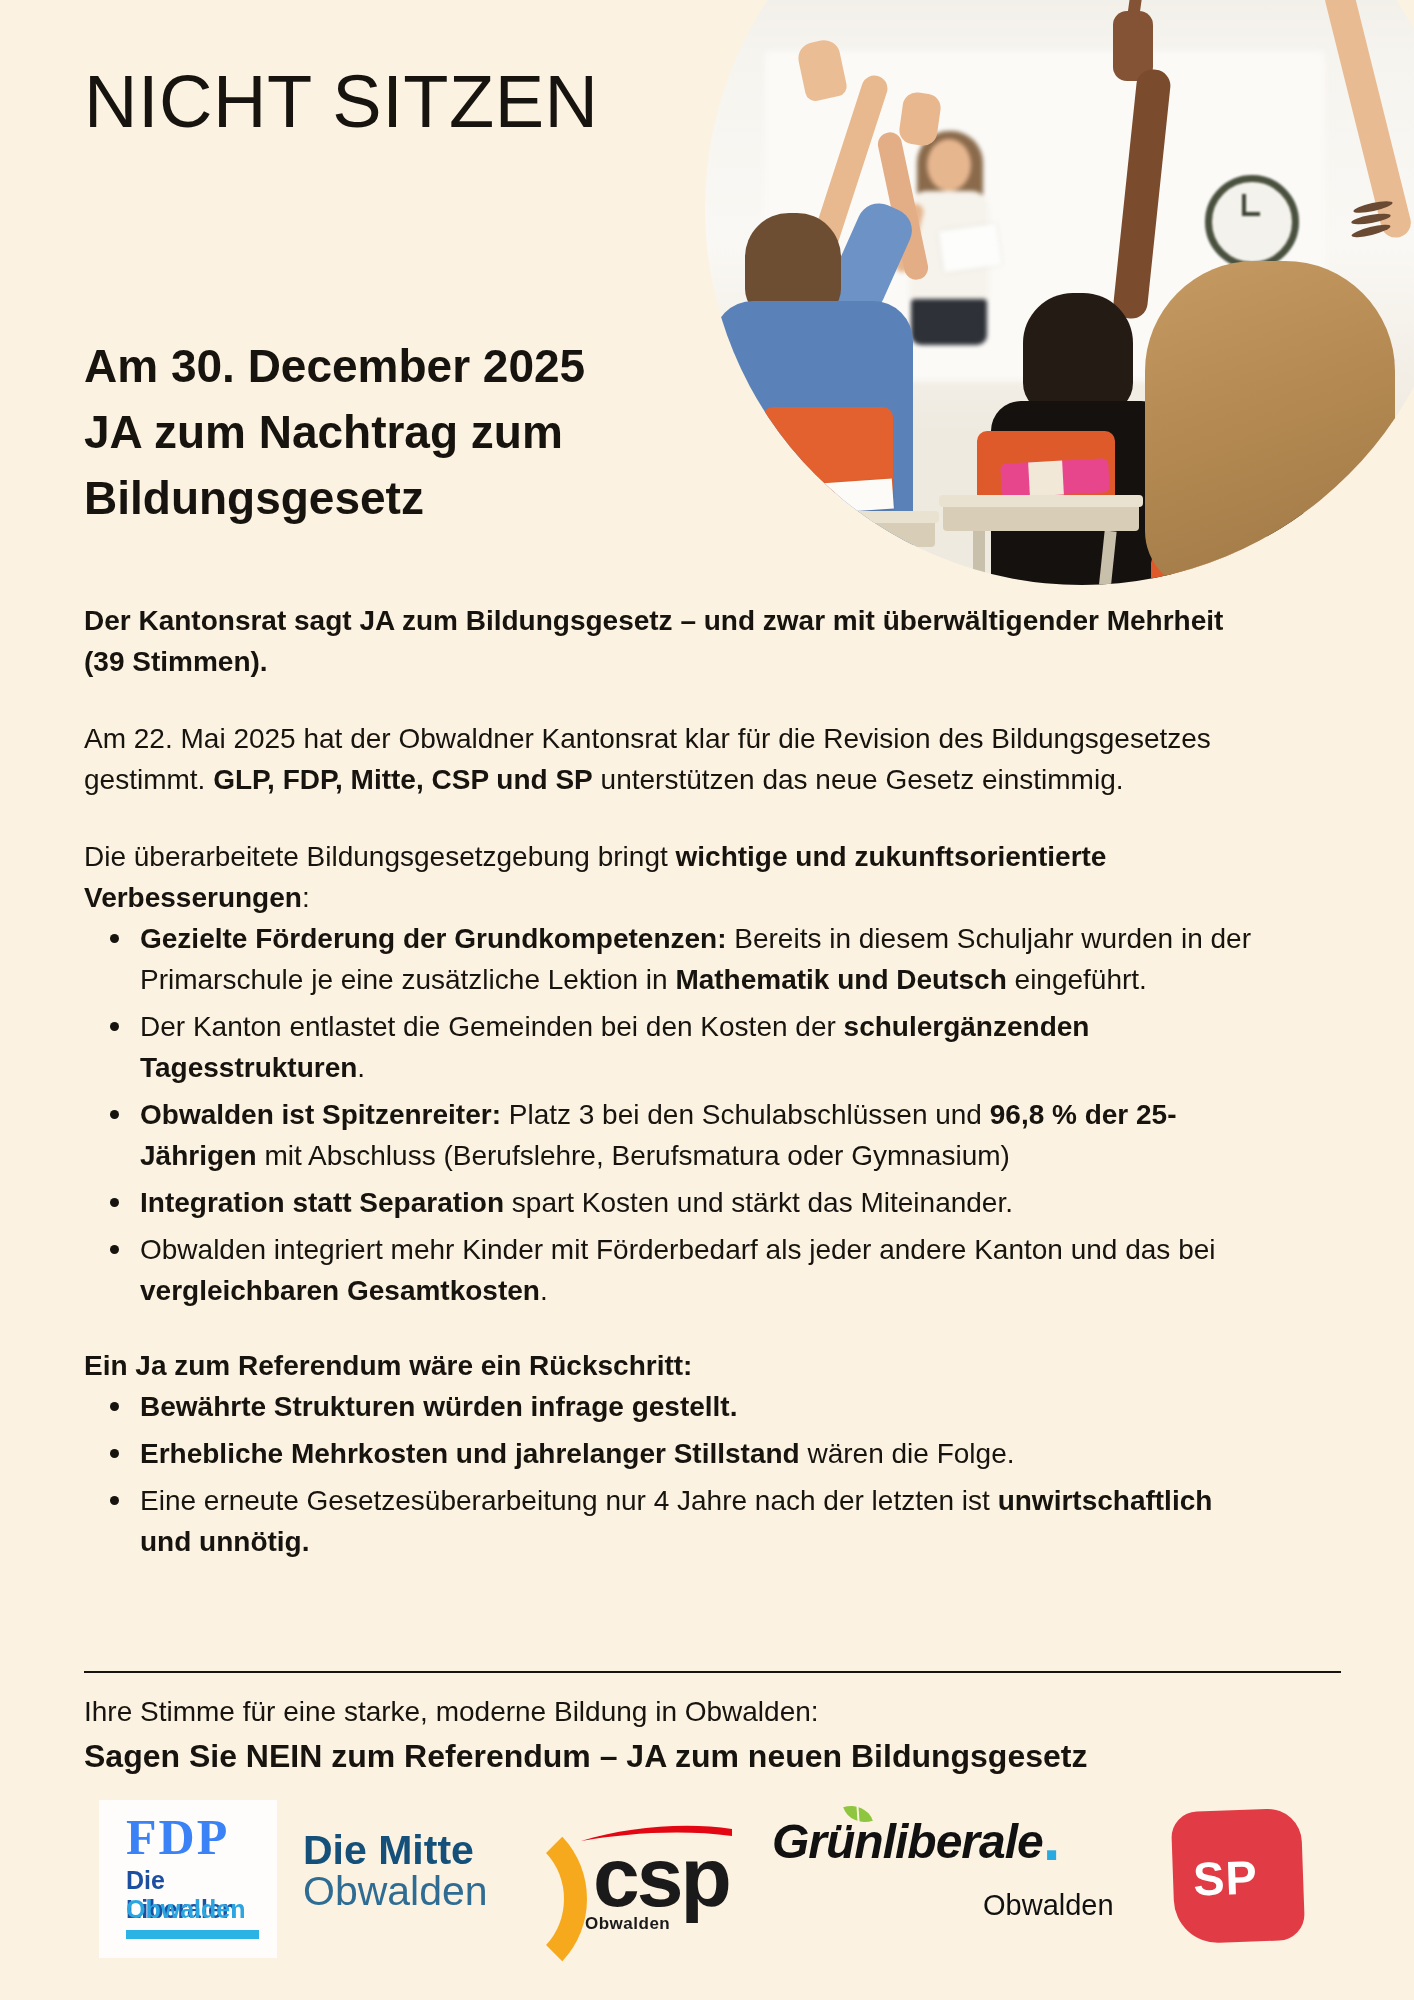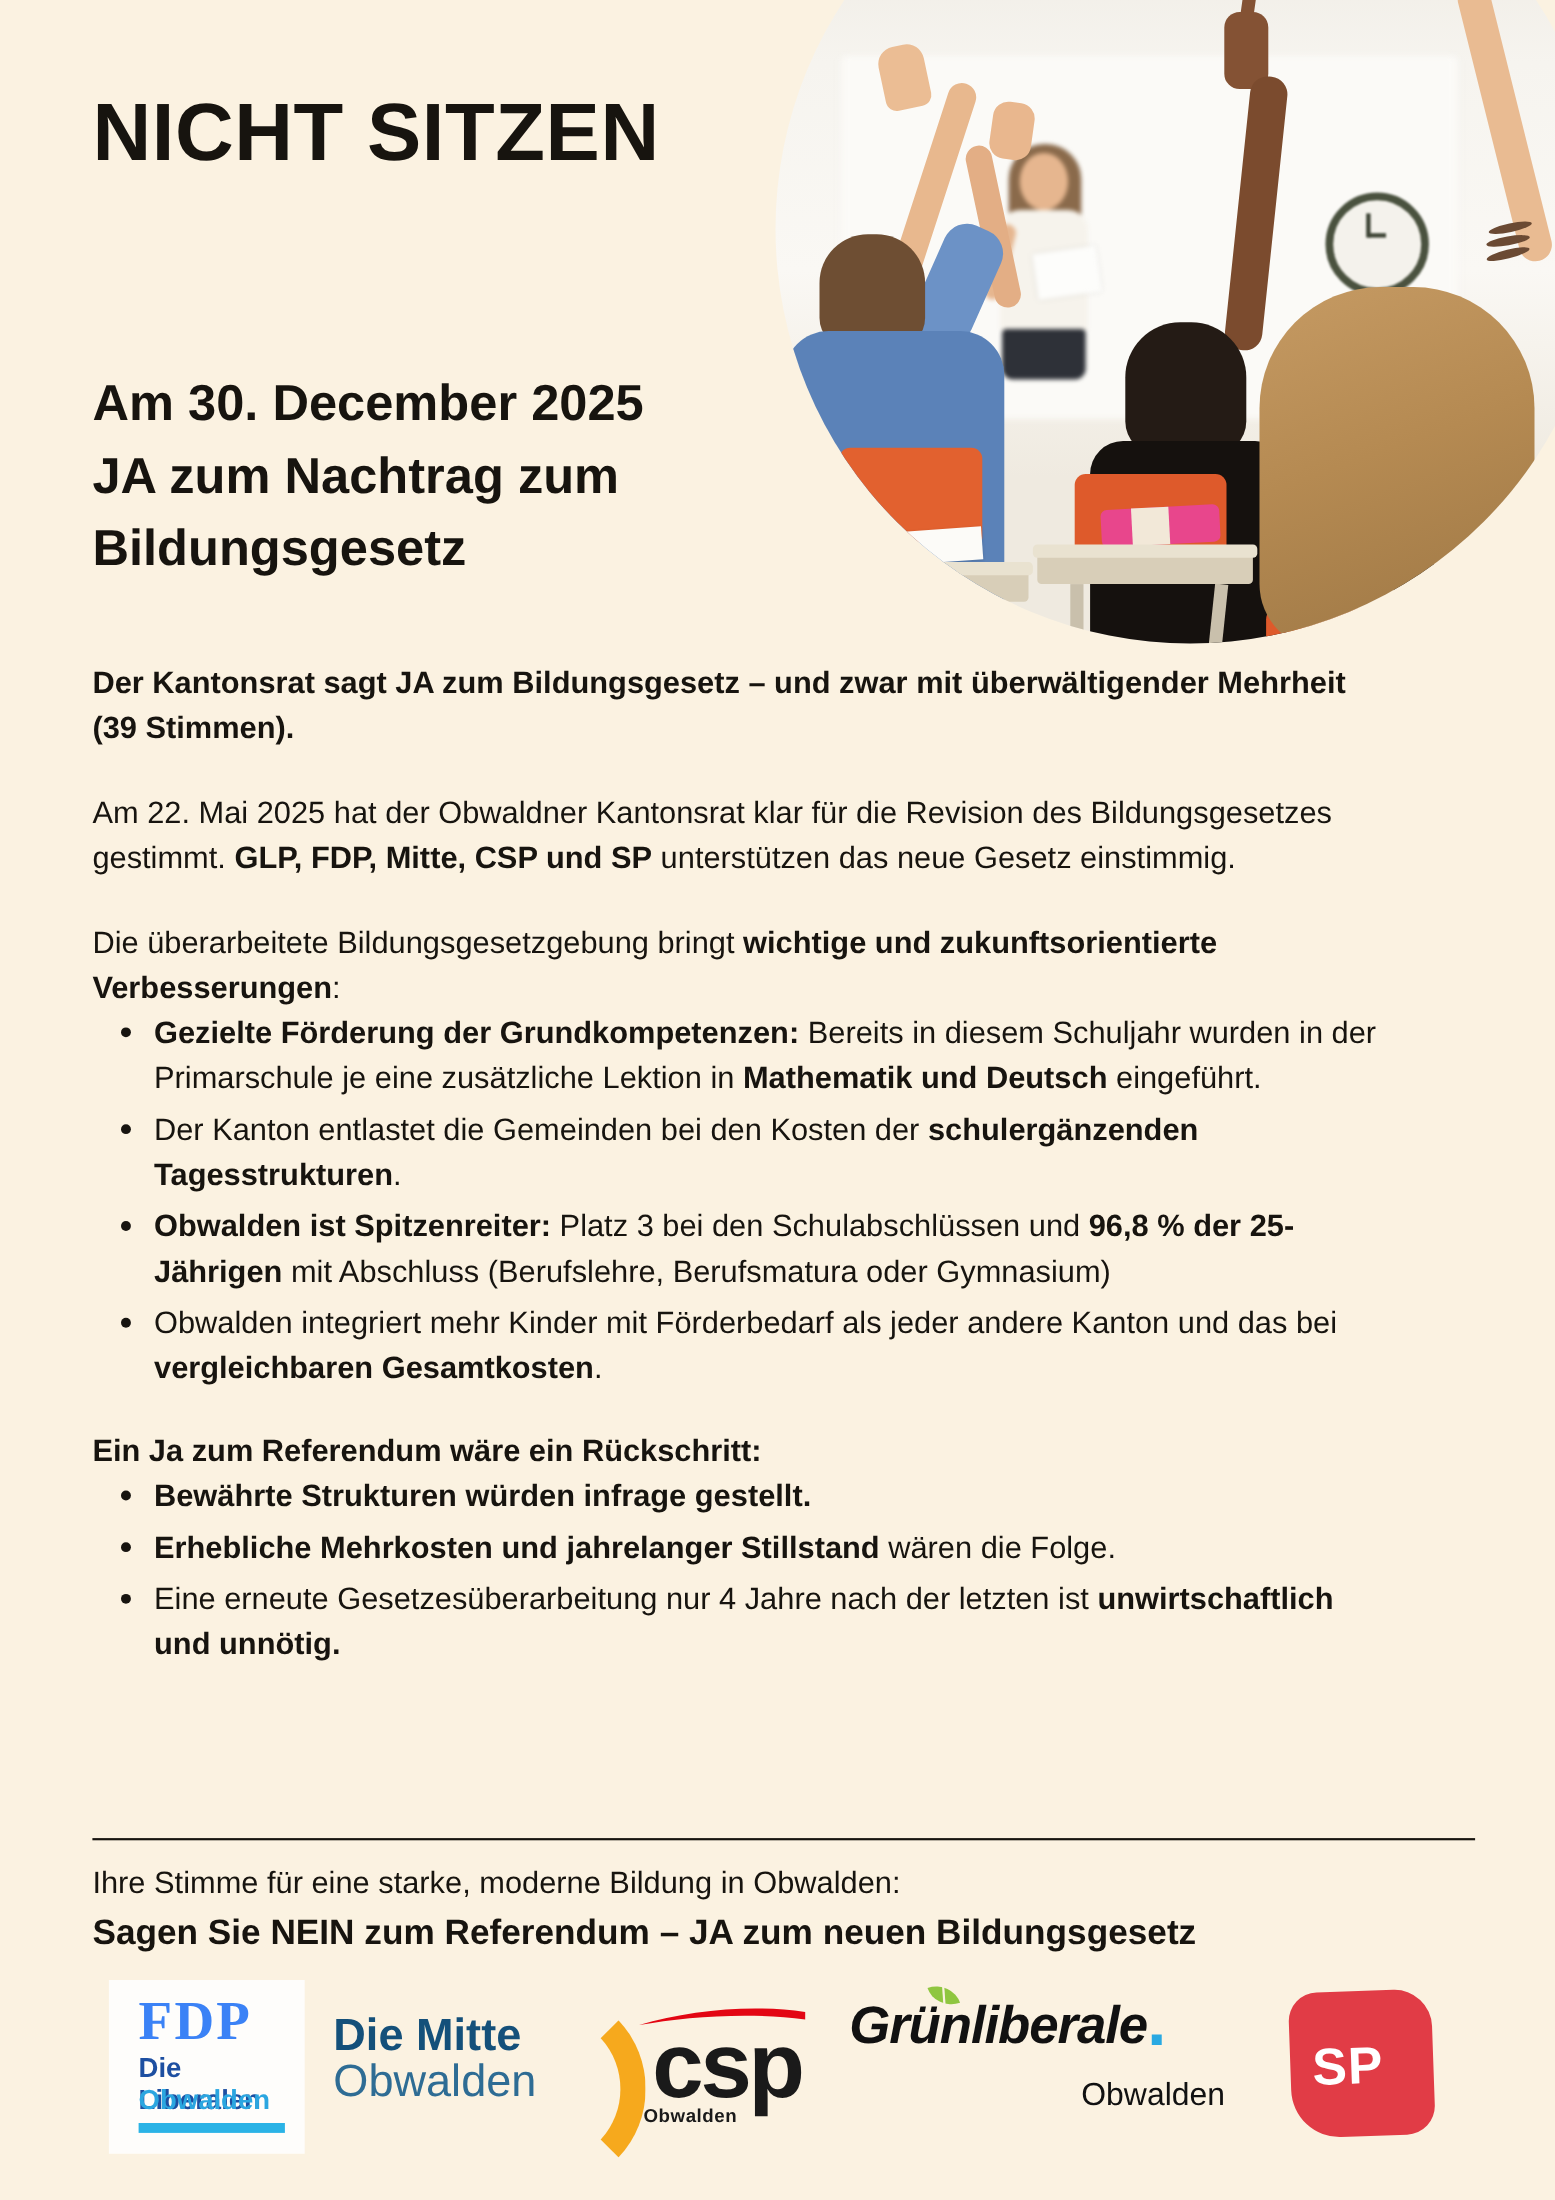--- a/index.html
+++ b/index.html
@@ -4,22 +4,22 @@
 <style>
   html,body{margin:0;padding:0;}
   body{
     width:1414px;height:2000px;position:relative;overflow:hidden;
     background:#FBF2E1;color:#17140F;
     font-family:"Liberation Sans", sans-serif;
   }
   b{font-weight:700;}
   
   .headline{
-    position:absolute;left:84px;top:70px;width:640px;
-    font-size:74px;line-height:100px;font-weight:700;letter-spacing:.5px;
+    position:absolute;left:84px;top:52px;width:640px;
+    font-size:74px;line-height:100px;font-weight:400;letter-spacing:.5px;
   }
   .subtitle{
     position:absolute;left:84px;top:333px;width:640px;
     font-size:46px;line-height:66px;font-weight:700;
   }
   
   .photo{
     position:absolute;left:705px;top:-169px;width:754px;height:754px;
     border-radius:50%;overflow:hidden;
     background:linear-gradient(180deg,#E9E4DB 0%,#F6F4EF 30%,#FAF8F4 55%,#EFEAE0 80%);
@@ -177,20 +177,21 @@
 </div>
 
 <div class="content">
   <p><b>Der Kantonsrat sagt JA zum Bildungsgesetz – und zwar mit überwältigender Mehrheit (39 Stimmen).</b></p>
   <p>Am 22. Mai 2025 hat der Obwaldner Kantonsrat klar für die Revision des Bildungsgesetzes gestimmt. <b>GLP, FDP, Mitte, CSP und SP</b> unterstützen das neue Gesetz einstimmig.</p>
   <p style="margin-bottom:0;">Die überarbeitete Bildungsgesetzgebung bringt <b>wichtige und zukunftsorientierte Verbesserungen</b>:</p>
   <ul>
       <li><b>Gezielte Förderung der Grundkompetenzen:</b> Bereits in diesem Schuljahr wurden in der Primarschule je eine zusätzliche Lektion in <b>Mathematik und Deutsch</b> eingeführt.</li>
       <li>Der Kanton entlastet die Gemeinden bei den Kosten der <b>schulergänzenden Tagesstrukturen</b>.</li>
       <li><b>Obwalden ist Spitzenreiter:</b> Platz 3 bei den Schulabschlüssen und <b>96,8 % der 25-Jährigen</b> mit Abschluss (Berufslehre, Berufsmatura oder Gymnasium)</li>
+      <li><b>Integration statt Separation</b> spart Kosten und stärkt das Miteinander.</li>
       <li>Obwalden integriert mehr Kinder mit Förderbedarf als jeder andere Kanton und das bei <b>vergleichbaren Gesamtkosten</b>.</li>
     </ul>
   <p style="margin-bottom:0;"><b>Ein Ja zum Referendum wäre ein Rückschritt:</b></p>
   <ul>
       <li><b>Bewährte Strukturen würden infrage gestellt.</b></li>
       <li><b>Erhebliche Mehrkosten und jahrelanger Stillstand</b> wären die Folge.</li>
       <li>Eine erneute Gesetzesüberarbeitung nur 4 Jahre nach der letzten ist <b>unwirtschaftlich und unnötig.</b></li>
     </ul>
 </div>
 

